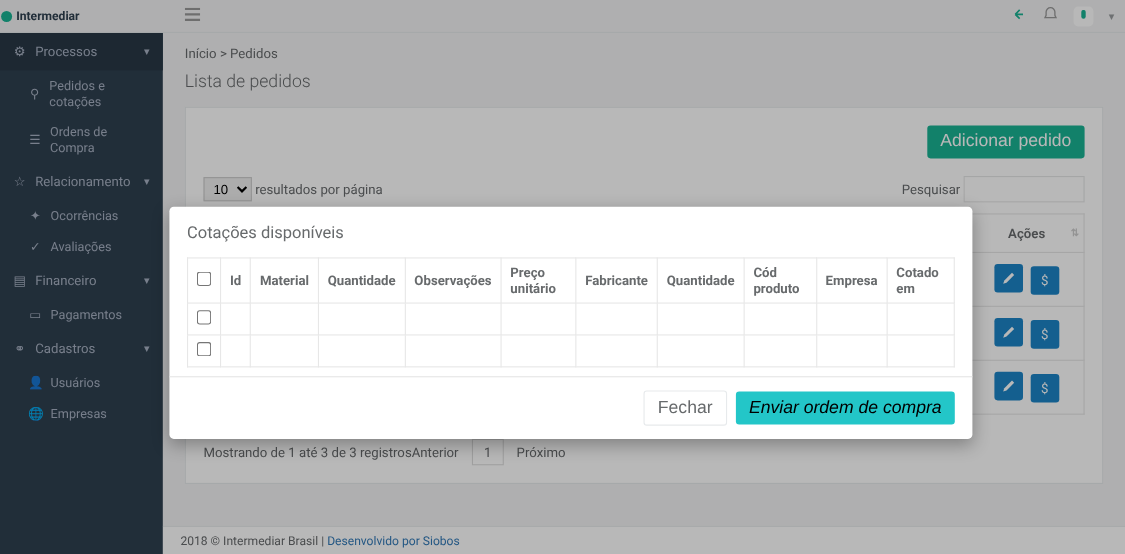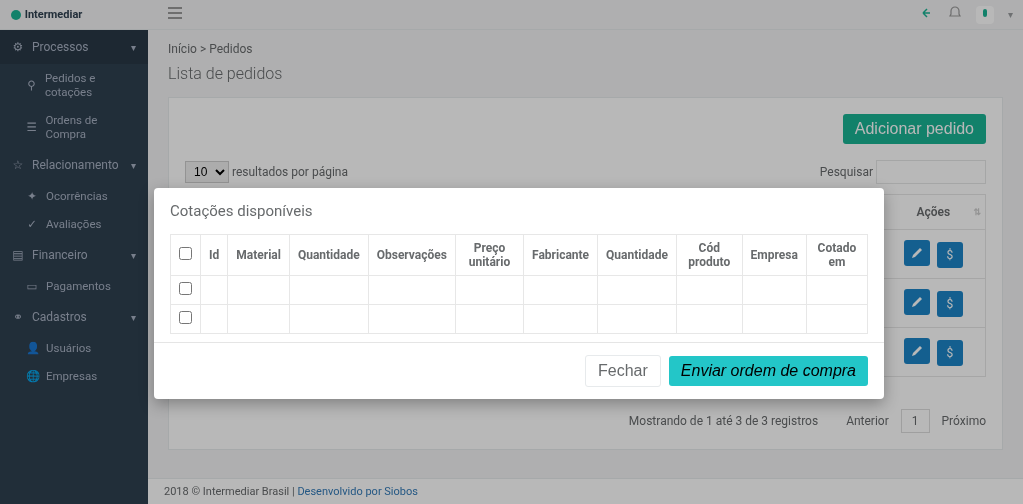--- a/index.html
+++ b/index.html
@@ -20,21 +20,21 @@
     background: #f3f3f4;
     border-bottom: 1px solid #e7eaec;
     display: flex;
     align-items: center;
     padding: 0 10px 0 0;
   }
   .logo-area {
     width: 148px;
     display: flex;
     align-items: center;
-    padding-left: 10px;
+    padding-left: 0;
     background: #f3f3f4;
   }
   .logo-text {
     font-size: 11px;
     font-weight: bold;
     color: #2f4050;
   }
   .logo-text svg { vertical-align: middle; }
   .hamburger {
     margin-left: 20px;
@@ -193,25 +193,24 @@
     height: 26px;
     background: #1c84c6;
     color: #fff;
     border-radius: 3px;
     margin: 0 2px;
     cursor: pointer;
     font-size: 12px;
   }
   .paging {
     display: flex;
-    justify-content: flex-end;
-    align-items: center;
-    margin-top: 32px;
-    font-size: 12px;
-    gap: 28px;
+    justify-content: flex-start;
+    align-items: center;
+    margin-top: 22px;
+    font-size: 12px;
   }
   .paging-right {
     display: flex;
     align-items: center;
     gap: 12px;
   }
   .page-num {
     border: 1px solid #ddd;
     padding: 4px 10px;
     background: #fff;
@@ -256,21 +255,21 @@
     padding: 0 16px 8px 16px;
   }
   .modal-table {
     width: 100%;
     border-collapse: collapse;
     font-size: 12px;
   }
   .modal-table th, .modal-table td {
     border: 1px solid #e7e7e7;
     padding: 6px 8px;
-    text-align: center;
+    text-align: left;
     height: 24px;
   }
   .modal-table th:first-child, .modal-table td:first-child {
     width: 26px;
     text-align: center;
   }
   .modal-table input[type="checkbox"] {
     margin: 0;
   }
   .modal-footer {

